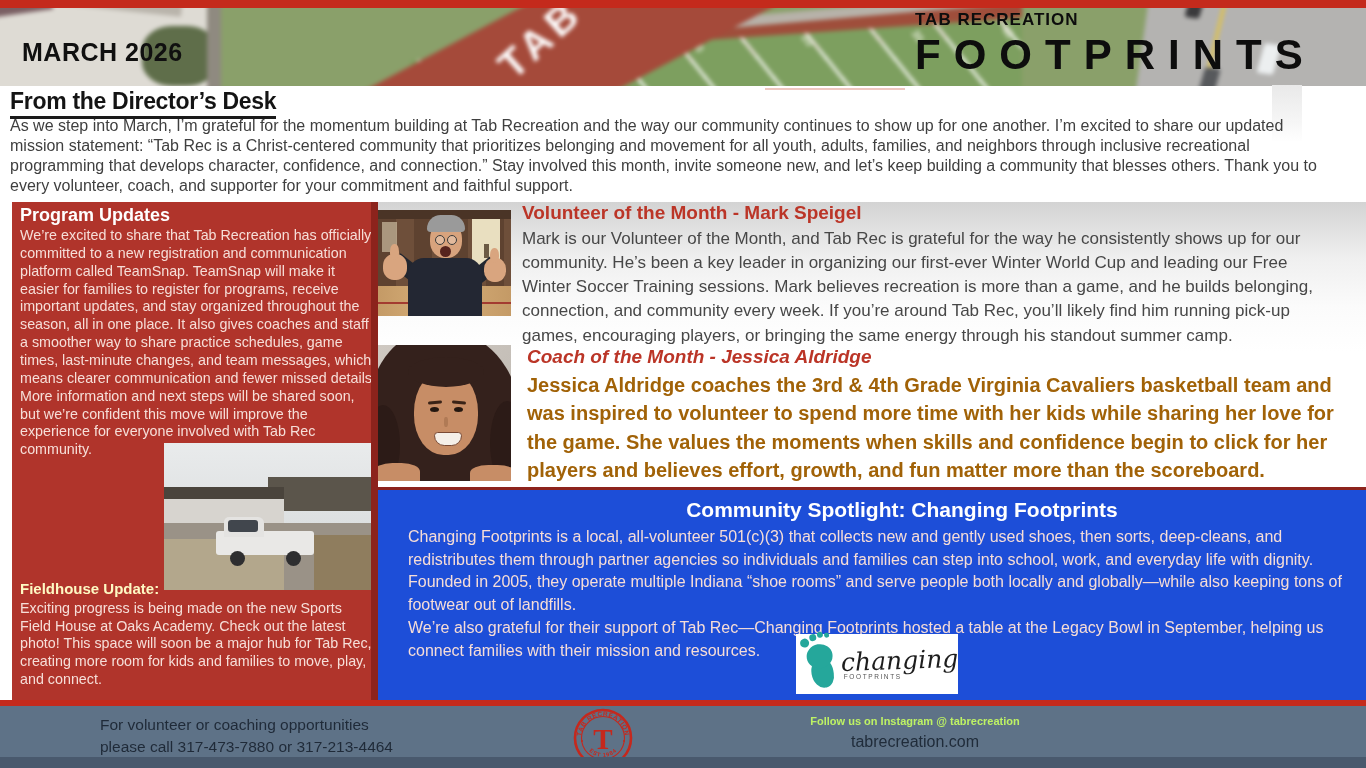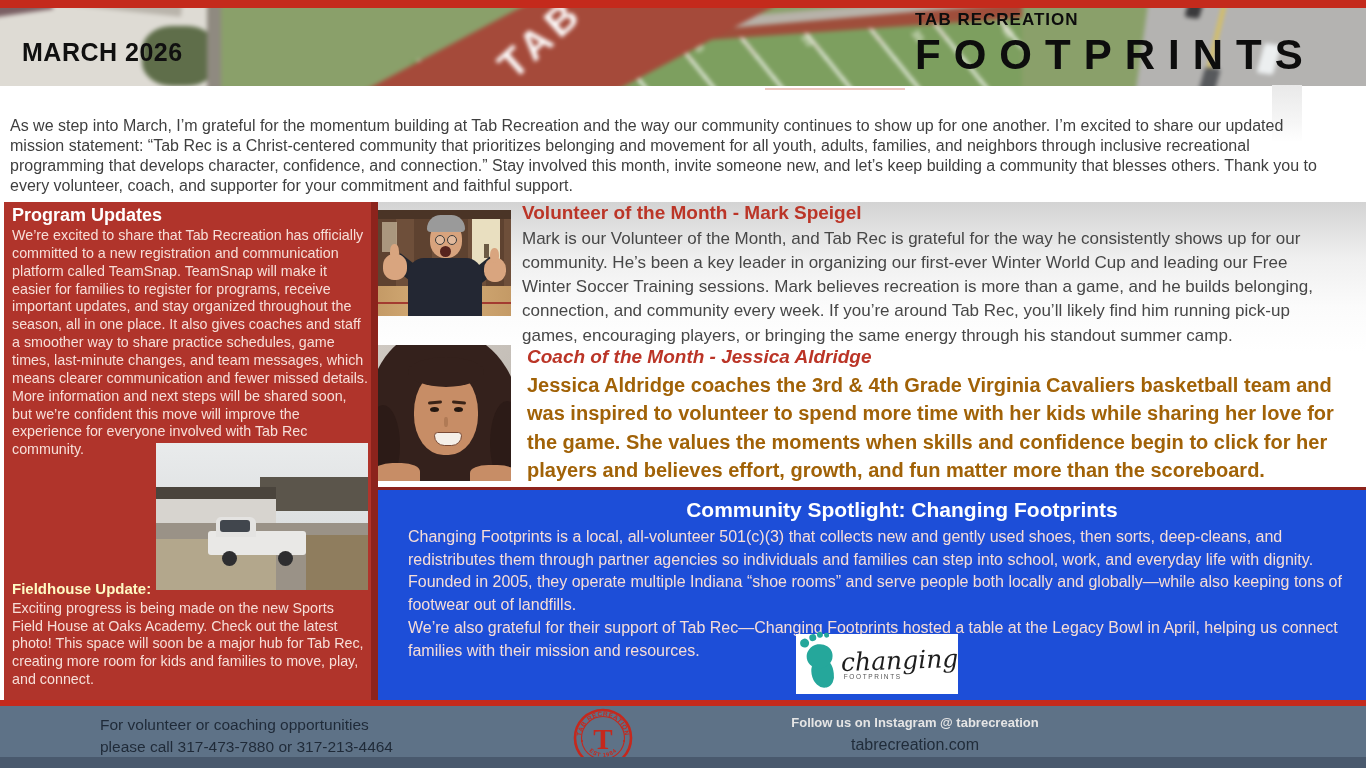--- a/index.html
+++ b/index.html
@@ -37,21 +37,21 @@
 
   
   .director-title{position:absolute;left:10px;top:88px;font-weight:bold;font-size:23px;color:#141414;
                   border-bottom:3px solid #1a1a1a;padding-bottom:1px;letter-spacing:-.3px;}
   .director-body{position:absolute;left:10px;top:116px;width:1330px;font-size:16px;line-height:1.25;color:#3f3f3f;}
   .faint-line{position:absolute;left:765px;top:88px;width:140px;height:2px;background:#efc7c0;}
   .scroll-artifact{position:absolute;left:1272px;top:85px;width:30px;height:56px;
                    background:linear-gradient(180deg,#e9e9e9,#f6f6f6 65%,rgba(255,255,255,0));}
 
   
-  .left-col{position:absolute;left:4px;top:202px;width:371px;height:498px;background:#b0342b;color:#f6ded8;padding-left:8px;}
+  .left-col{position:absolute;left:12px;top:202px;width:371px;height:498px;background:#b0342b;color:#f6ded8;padding-left:8px;}
   .col-divider{position:absolute;left:371px;top:202px;width:7px;height:498px;background:#8c231c;}
   .program-title{position:absolute;left:8px;top:3px;font-weight:bold;font-size:18px;color:#fff;}
   .program-body{position:absolute;left:8px;top:25px;width:356px;font-size:14.3px;line-height:1.25;}
   .fieldhouse-title{position:absolute;left:8px;top:378px;font-weight:bold;font-size:15px;color:#fef9c3;}
   .fieldhouse-body{position:absolute;left:8px;top:398px;width:356px;font-size:14.3px;line-height:1.24;}
 
   
   .construction-photo{position:absolute;left:152px;top:241px;width:212px;height:147px;overflow:hidden;background:#e6e8ea;}
   .cp-sky{position:absolute;inset:0;background:linear-gradient(180deg,#e9ebec,#dcdfe0 60%);}
   .cp-steel{position:absolute;left:104px;top:34px;width:108px;height:34px;background:#5b554b;}
@@ -133,21 +133,21 @@
   .cf-script{font-family:"DejaVu Serif",serif;font-style:italic;font-size:25px;color:#1d1d1d;transform:rotate(-2deg);}
   .cf-sub{font-size:6.5px;letter-spacing:1.6px;color:#555;margin-top:1px;margin-left:3px;}
 
   
   .footer-redline{position:absolute;left:0;top:700px;width:1366px;height:6px;background:#c42a1c;}
   .footer{position:absolute;left:0;top:706px;width:1366px;height:62px;background:#5e7287;}
   .footer-darkstrip{position:absolute;left:0;top:757px;width:1366px;height:11px;background:#49596d;}
   .foot-left{position:absolute;left:100px;top:8px;width:390px;text-align:left;
              font-size:15.5px;line-height:1.45;color:#1f2a38;}
   .foot-right{position:absolute;left:700px;top:8px;width:430px;text-align:center;line-height:1.45;}
-  .insta-line{font-weight:bold;font-size:13px;color:#e5e5e5;}
+  .insta-line{font-weight:bold;font-size:11px;color:#bef264;}
   .site-line{font-size:16px;color:#202c3a;}
   .seal{position:absolute;left:573px;top:2px;width:60px;height:60px;}
 </style>
 </head>
 <body>
 
 <div class="page">
 
   <div class="topbar"></div>
   <div class="header-photo">
@@ -175,20 +175,21 @@
         <div class="ph-car-dark2"></div>
       </div>
     </div>
   </div>
   <div class="month">MARCH 2026</div>
   <div class="header-right">
     <div class="brand-line">TAB RECREATION</div>
     <div class="newsletter-line">FOOTPRINTS</div>
   </div>
 
+  <div class="director-title">From the Director’s Desk</div>
   <div class="faint-line"></div>
   <div class="scroll-artifact"></div>
   <div class="director-body">As we step into March, I’m grateful for the momentum building at Tab Recreation and the way our community continues to show up for one another. I’m excited to share our updated mission statement: “Tab Rec is a Christ-centered community that prioritizes belonging and movement for all youth, adults, families, and neighbors through inclusive recreational programming that develops character, confidence, and connection.” Stay involved this month, invite someone new, and let’s keep building a community that blesses others. Thank you to every volunteer, coach, and supporter for your commitment and faithful support.</div>
 
   <div class="left-col">
     <div class="program-title">Program Updates</div>
     <div class="program-body">We’re excited to share that Tab Recreation has officially committed to a new registration and communication platform called TeamSnap. TeamSnap will make it easier for families to register for programs, receive important updates, and stay organized throughout the season, all in one place. It also gives coaches and staff a smoother way to share practice schedules, game times, last-minute changes, and team messages, which means clearer communication and fewer missed details. More information and next steps will be shared soon, but we’re confident this move will improve the experience for everyone involved with Tab Rec community.</div>
     <div class="construction-photo">
       <div class="cp-sky"></div>
       <div class="cp-steel"></div>
@@ -249,21 +250,21 @@
     <div class="js-smile"></div>
     <div class="js-shoulderL"></div>
     <div class="js-shoulderR"></div>
   </div>
   <div class="coach-title">Coach of the Month - Jessica Aldridge</div>
   <div class="coach-body">Jessica Aldridge coaches the 3rd &amp; 4th Grade Virginia Cavaliers basketball team and was inspired to volunteer to spend more time with her kids while sharing her love for the game. She values the moments when skills and confidence begin to click for her players and believes effort, growth, and fun matter more than the scoreboard. Jessica is grateful for the Tab Rec community and Coach Vince for their support, and we’re thankful for her leadership and commitment to our athletes.</div>
 
   <div class="spotlight">
     <div class="spot-title">Community Spotlight: Changing Footprints</div>
     <div class="spot-body">Changing Footprints is a local, all-volunteer 501(c)(3) that collects new and gently used shoes, then sorts, deep-cleans, and redistributes them through partner agencies so individuals and families can step into school, work, and everyday life with dignity. Founded in 2005, they operate multiple Indiana “shoe rooms” and serve people both locally and globally—while also keeping tons of footwear out of landfills.</div>
-    <div class="spot-body">We’re also grateful for their support of Tab Rec—Changing Footprints hosted a table at the Legacy Bowl in April, helping us connect families with their mission and resources.</div>
+    <div class="spot-body">We’re also grateful for their support of Tab Rec—Changing Footprints hosted a table at the Legacy Bowl in September, helping us connect families with their mission and resources.</div>
     <div class="cf-logo">
       <div class="cf-foot">
         <div class="cf-sole"></div>
         <div class="cf-pad"></div>
         <div class="cf-toe1"></div>
         <div class="cf-toe2"></div>
         <div class="cf-toe3"></div>
         <div class="cf-toe4"></div>
       </div>
       <div class="cf-text">

